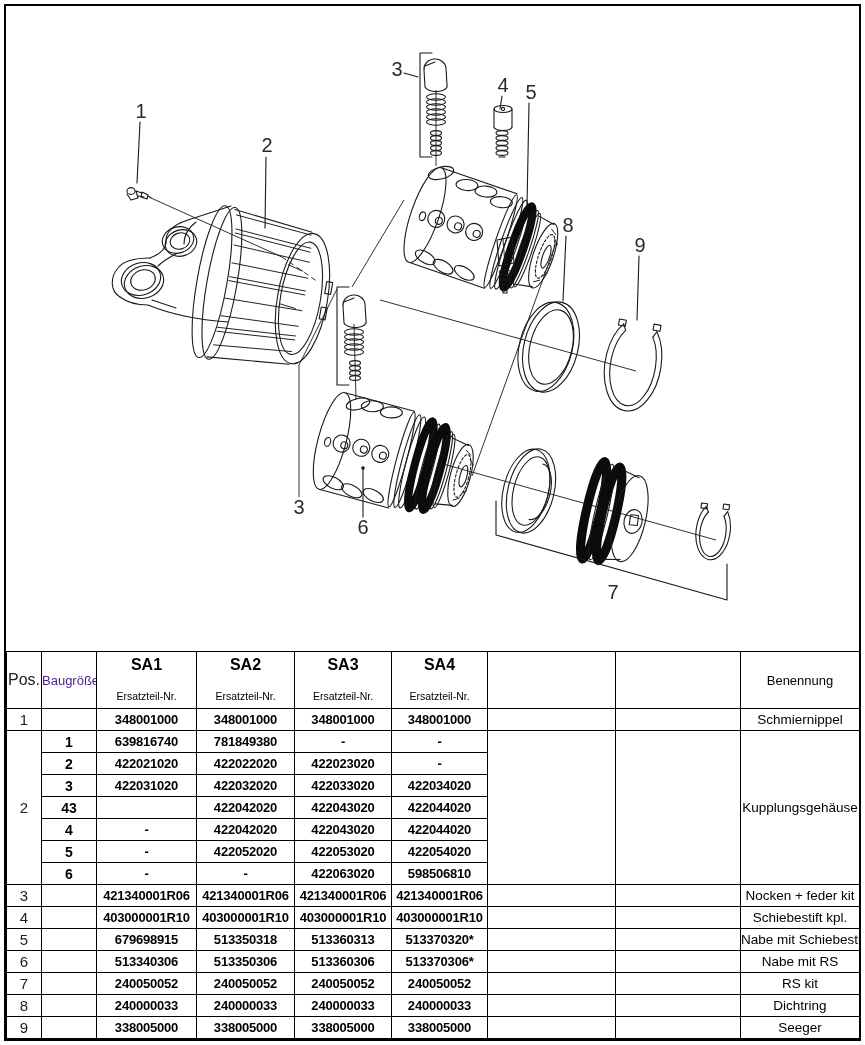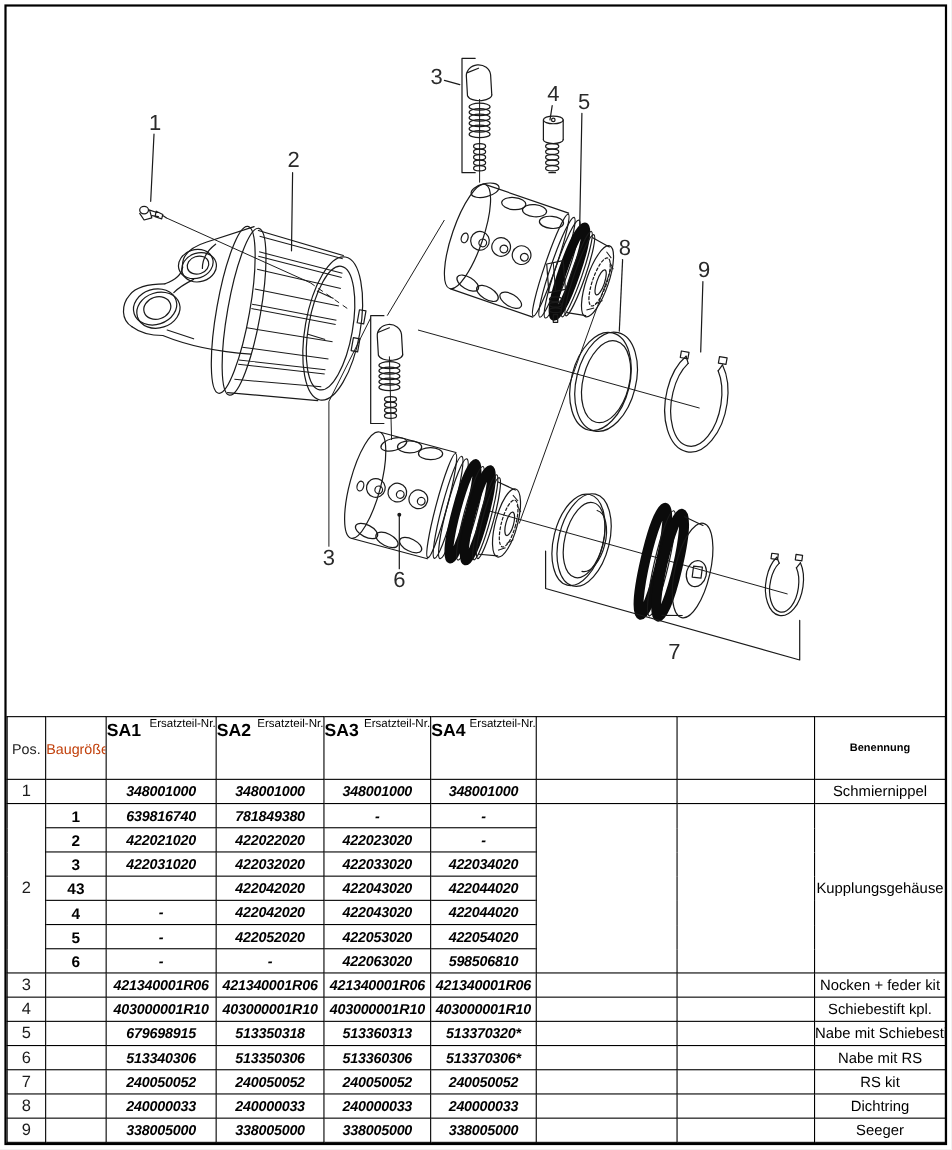--- a/index.html
+++ b/index.html
@@ -9,29 +9,29 @@
   .diagram-wrap{position:absolute;left:0;top:0;width:865px;height:651px;}
   .ln{fill:none;stroke:#1a1a1a;stroke-width:1.1;stroke-linecap:round;stroke-linejoin:round;}
   .thin{fill:none;stroke:#1a1a1a;stroke-width:0.9;}
   .blk{fill:none;stroke:#0b0b0b;}
   .call{font-family:"Liberation Sans",sans-serif;font-size:20px;fill:#2a2a2a;text-anchor:middle;}
   .tbl-wrap{position:absolute;left:6px;top:651px;}
   table.parts{border-collapse:collapse;table-layout:fixed;width:854px;border:1.5px solid #000;
               font-family:"Liberation Sans",sans-serif;color:#000;}
   table.parts td{border:1px solid #000;text-align:center;vertical-align:middle;padding:0;
                  overflow:hidden;white-space:nowrap;}
-  td.hdr-pos{font-size:13px;vertical-align:bottom;padding-bottom:7px;color:#222;}
-  td.hdr-size{font-size:13px;color:#c2410c;vertical-align:bottom;padding-bottom:6px;}
-  .saw{display:flex;flex-direction:row;justify-content:space-between;height:56px;}
+  td.hdr-pos{font-size:16px;vertical-align:bottom;padding-bottom:7px;color:#222;}
+  td.hdr-size{font-size:13px;color:#4c1d95;vertical-align:bottom;padding-bottom:6px;}
+  .saw{display:flex;flex-direction:column;justify-content:space-between;height:56px;}
   .sa-big{font-weight:700;font-size:16px;padding-top:4px;}
   .sa-sub{font-size:10.5px;padding-bottom:6px;}
-  td.hdr-ben{font-size:10px;font-weight:bold;}
+  td.hdr-ben{font-size:13px;}
   td.pos-cell{font-size:15px;color:#1c1c1c;}
   td.size-cell{font-weight:700;font-size:14px;}
-  td.num{font-weight:700;font-size:13px;letter-spacing:-0.2px;font-style:italic;}
+  td.num{font-weight:700;font-size:13px;letter-spacing:-0.2px;}
   td.name-cell{font-size:13.5px;}
 </style>
 </head>
 <body>
 
 <div class="page">
   <div class="page-border"></div>
 
   <div class="diagram-wrap">
     <svg width="865" height="651" viewBox="0 0 865 651" xmlns="http://www.w3.org/2000/svg">

